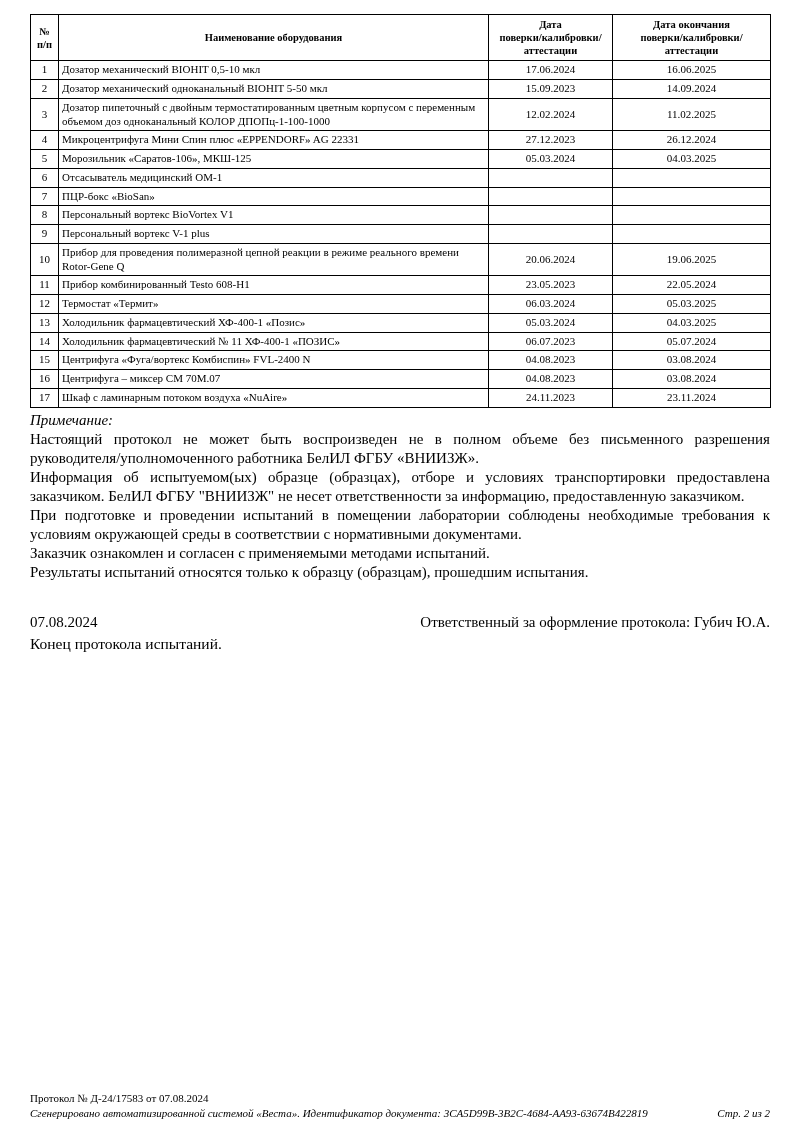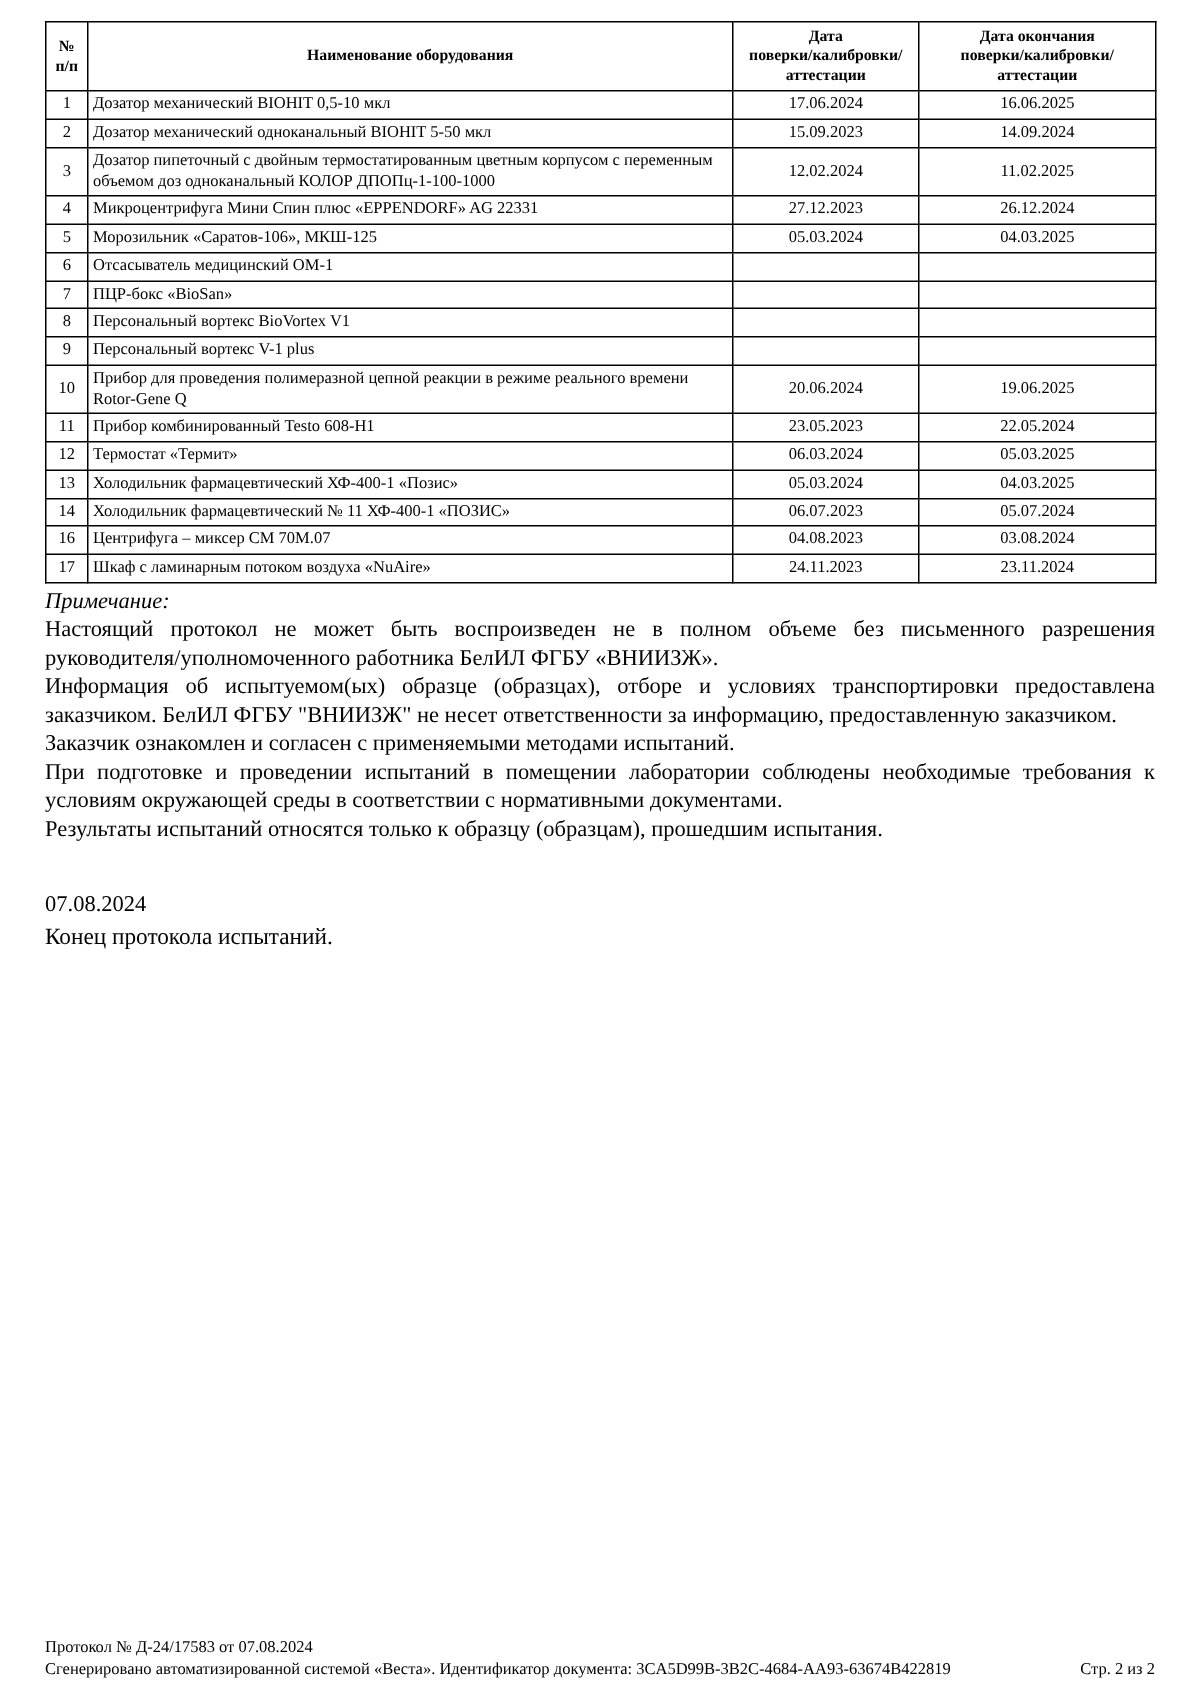--- a/index.html
+++ b/index.html
@@ -54,20 +54,21 @@
     position: absolute;
     left: 30px;
     right: 30px;
     bottom: 12px;
     font-size: 11px;
     line-height: 1.3;
   }
   .footer .footer-bottom {
     display: flex;
     justify-content: space-between;
+    font-style: italic;
   }
 </style>
 </head>
 <body>
 
 <div class="page">
 
   <table class="eq-table">
     <colgroup>
       <col style="width:28px">
@@ -165,45 +166,52 @@
           <td class="col-date">05.03.2024</td>
           <td class="col-date_end">04.03.2025</td>
         </tr>
         <tr>
           <td class="col-num">14</td>
           <td class="col-name">Холодильник фармацевтический № 11 ХФ-400-1 «ПОЗИС»</td>
           <td class="col-date">06.07.2023</td>
           <td class="col-date_end">05.07.2024</td>
         </tr>
         <tr>
+          <td class="col-num">15</td>
+          <td class="col-name">Центрифуга «Фуга/вортекс Комбиспин» FVL-2400 N</td>
+          <td class="col-date">04.08.2023</td>
+          <td class="col-date_end">03.08.2024</td>
+        </tr>
+        <tr>
           <td class="col-num">16</td>
           <td class="col-name">Центрифуга – миксер СМ 70М.07</td>
           <td class="col-date">04.08.2023</td>
           <td class="col-date_end">03.08.2024</td>
         </tr>
         <tr>
           <td class="col-num">17</td>
           <td class="col-name">Шкаф с ламинарным потоком воздуха «NuAire»</td>
           <td class="col-date">24.11.2023</td>
           <td class="col-date_end">23.11.2024</td>
         </tr>
       </tbody>
   </table>
 
   <div class="notes">
     <p class="note-title">Примечание:</p>
     <p>Настоящий протокол не может быть воспроизведен не в полном объеме без письменного разрешения руководителя/уполномоченного работника БелИЛ ФГБУ «ВНИИЗЖ».</p>
     <p>Информация об испытуемом(ых) образце (образцах), отборе и условиях транспортировки предоставлена заказчиком. БелИЛ ФГБУ "ВНИИЗЖ" не несет ответственности за информацию, предоставленную заказчиком.</p>
+    <p>При подготовке и проведении испытаний в помещении лаборатории соблюдены необходимые требования к условиям окружающей среды в соответствии с нормативными документами.</p>
     <p>Заказчик ознакомлен и согласен с применяемыми методами испытаний.</p>
-    <p>При подготовке и проведении испытаний в помещении лаборатории соблюдены необходимые требования к условиям окружающей среды в соответствии с нормативными документами.</p>
     <p class="bold">Результаты испытаний относятся только к образцу (образцам), прошедшим испытания.</p>
   </div>
 
   <div class="sign-row">
     <span>07.08.2024</span>
+    <span>Ответственный за оформление протокола: Губич Ю.А.</span>
   </div>
   <p class="end-line">Конец протокола испытаний.</p>
 
   <div class="footer">
     <div>Протокол № Д-24/17583 от 07.08.2024</div>
     <div class="footer-bottom">
       <span>Сгенерировано автоматизированной системой «Веста». Идентификатор документа: 3CA5D99B-3B2C-4684-AA93-63674B422819</span>
       <span>Стр. 2 из 2</span>
     </div>
   </div>

